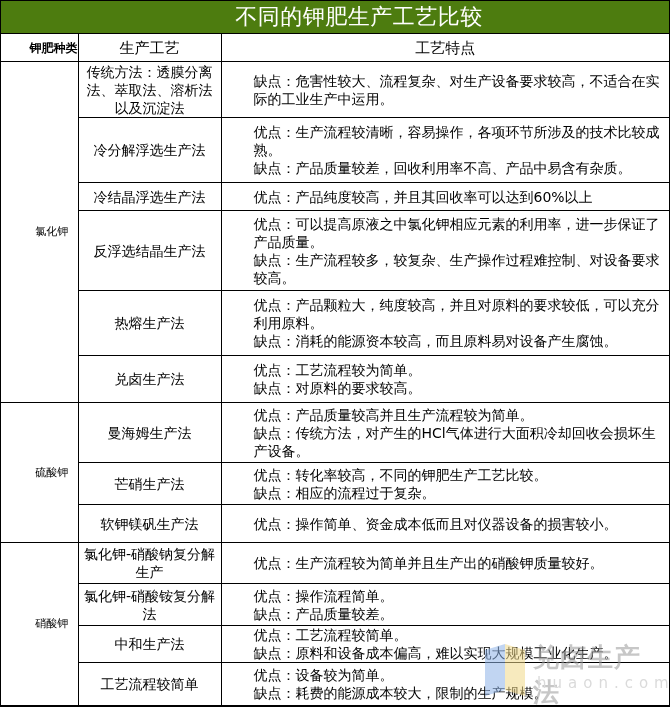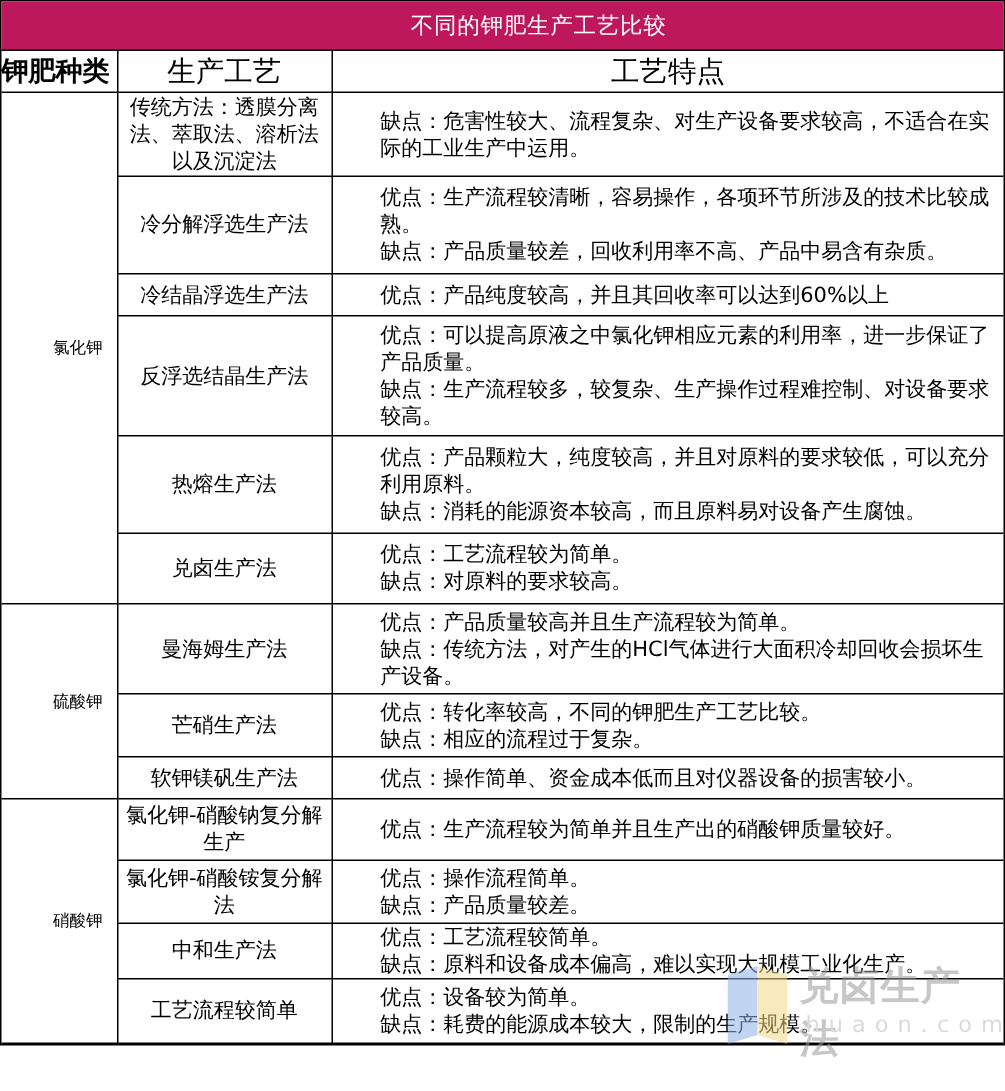--- a/index.html
+++ b/index.html
@@ -1,30 +1,30 @@
 <!DOCTYPE html>
 <html><head>
 <meta charset="utf-8">
 <style>
   html, body { margin: 0; padding: 0; background: #ffffff; }
   body { width: 670px; height: 727px; overflow: hidden; position: relative;
          font-family: "DejaVu Sans", "Liberation Sans", sans-serif; color: #000; }
   .wrap { position: absolute; left: 0; top: 0; width: 668px; border: 1px solid #000;
           border-left-width: 1px; box-sizing: content-box; }
-  .title { height: 32px; background: #be185d; color: #ffffff; font-size: 15px;
+  .title { height: 32px; background: #4d7c0f; color: #ffffff; font-size: 22px;
            display: flex; align-items: center; justify-content: center;
            border-bottom: 1px solid #000; letter-spacing: 0.5px; padding-left: 48px; }
   table { border-collapse: collapse; width: 668px; table-layout: fixed; }
   td, th { border: 1px solid #000; padding: 0 3px; font-size: 14px; line-height: 18px;
            font-weight: normal; vertical-align: middle; }
   tr:first-child > * { border-top: none; }
   tr > *:first-child { border-left: none; }
   tr > *:last-child { border-right: none; }
-  th.h-cat { font-weight: bold; font-size: 18px; text-align: left; padding: 0; }
-  th { font-size: 19px; height: 27px; text-align: center; }
+  th.h-cat { font-weight: bold; font-size: 12px; text-align: right; padding: 0; }
+  th { font-size: 15px; height: 27px; text-align: center; }
   td.cat { text-align: center; font-size: 11px; padding-left: 28px; }
   td.proc { text-align: center; }
   td.feat { text-align: left; }
   .line { display: block; white-space: normal; margin-left: 29px; }
   .footer { height: 23px; border-top: 1px solid #000; font-size: 13px;
             display: flex; align-items: center; justify-content: flex-end; padding-right: 6px; }
   .watermark { position: absolute; left: 485px; top: 640px; width: 180px; height: 60px;
                pointer-events: none; opacity: 0.55; }
   .wm-logo { position: absolute; left: 0; top: 4px; width: 40px; height: 52px; }
   .wm-text { position: absolute; left: 48px; top: 0; font-size: 26px; font-weight: bold;
@@ -102,21 +102,21 @@
           <span class="line">缺点：传统方法，对产生的HCl气体进行大面积冷却回收会损坏生产设备。</span>
         </td>
       </tr>
       <tr style="height:42px">
         <td class="proc">芒硝生产法</td>
         <td class="feat">
           <span class="line">优点：转化率较高，不同的钾肥生产工艺比较。</span>
           <span class="line">缺点：相应的流程过于复杂。</span>
         </td>
       </tr>
-      <tr style="height:28px">
+      <tr style="height:38px">
         <td class="proc">软钾镁矾生产法</td>
         <td class="feat">
           <span class="line">优点：操作简单、资金成本低而且对仪器设备的损害较小。</span>
         </td>
       </tr>
 
       <tr style="height:41px">
         <td class="cat" rowspan="4">硝酸钾</td>
         <td class="proc">氯化钾-硝酸钠复分解生产</td>
         <td class="feat">

